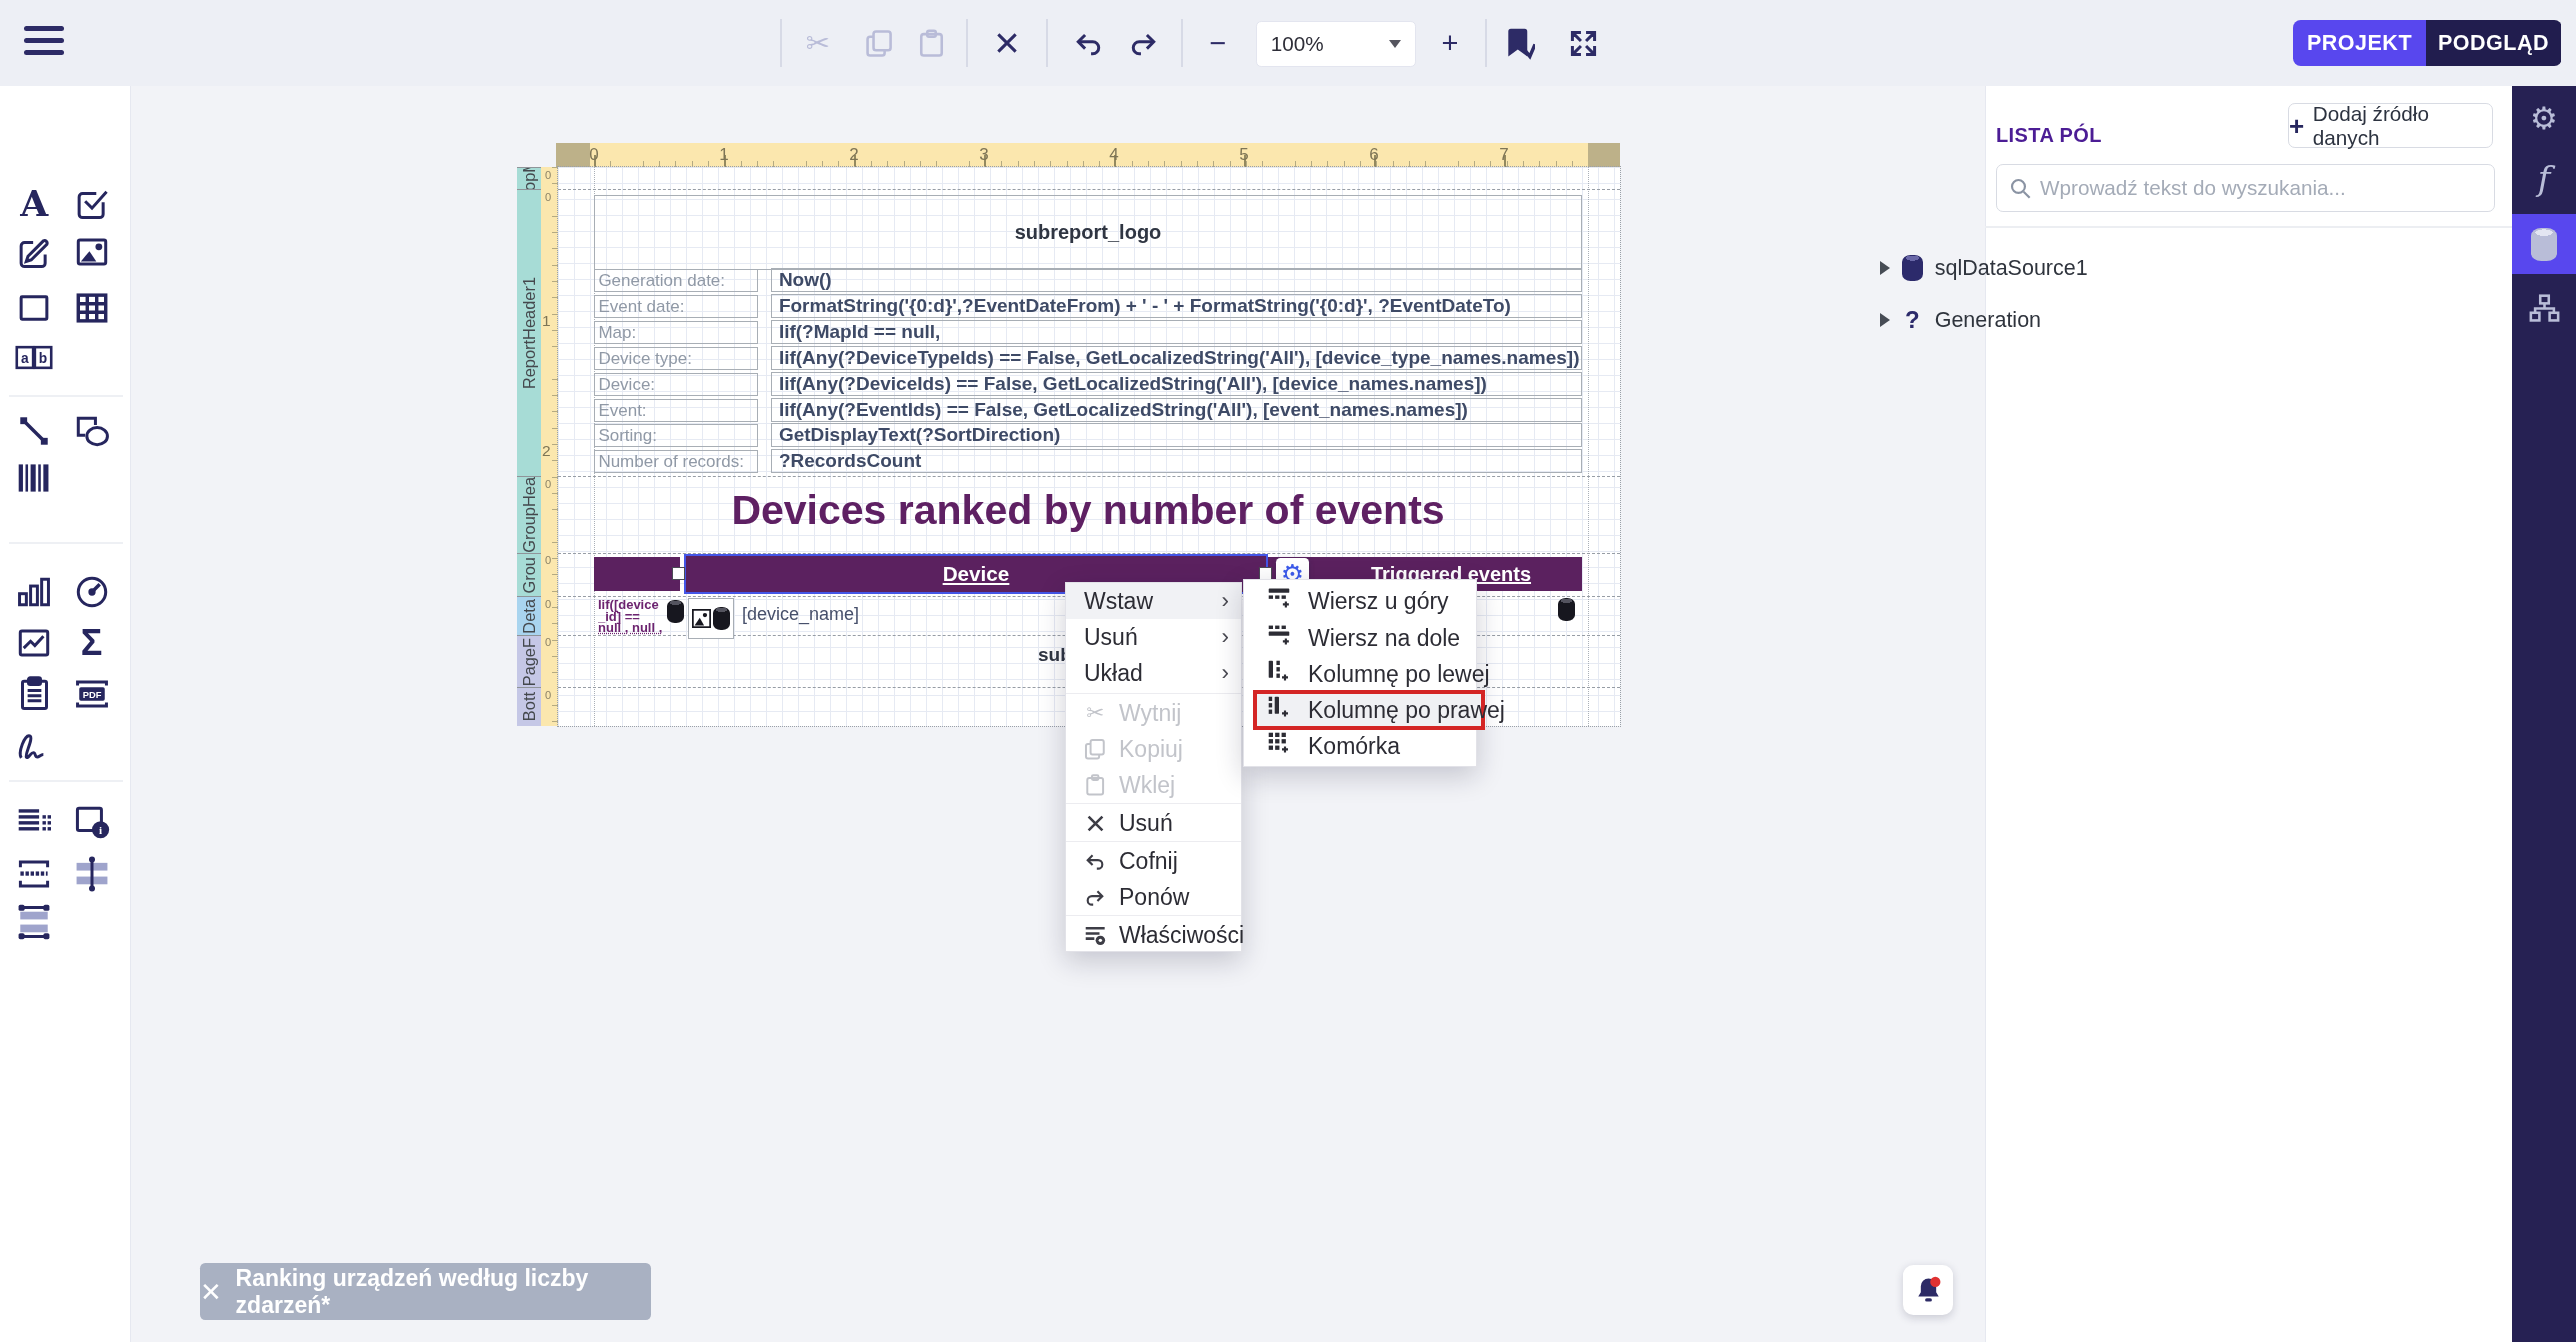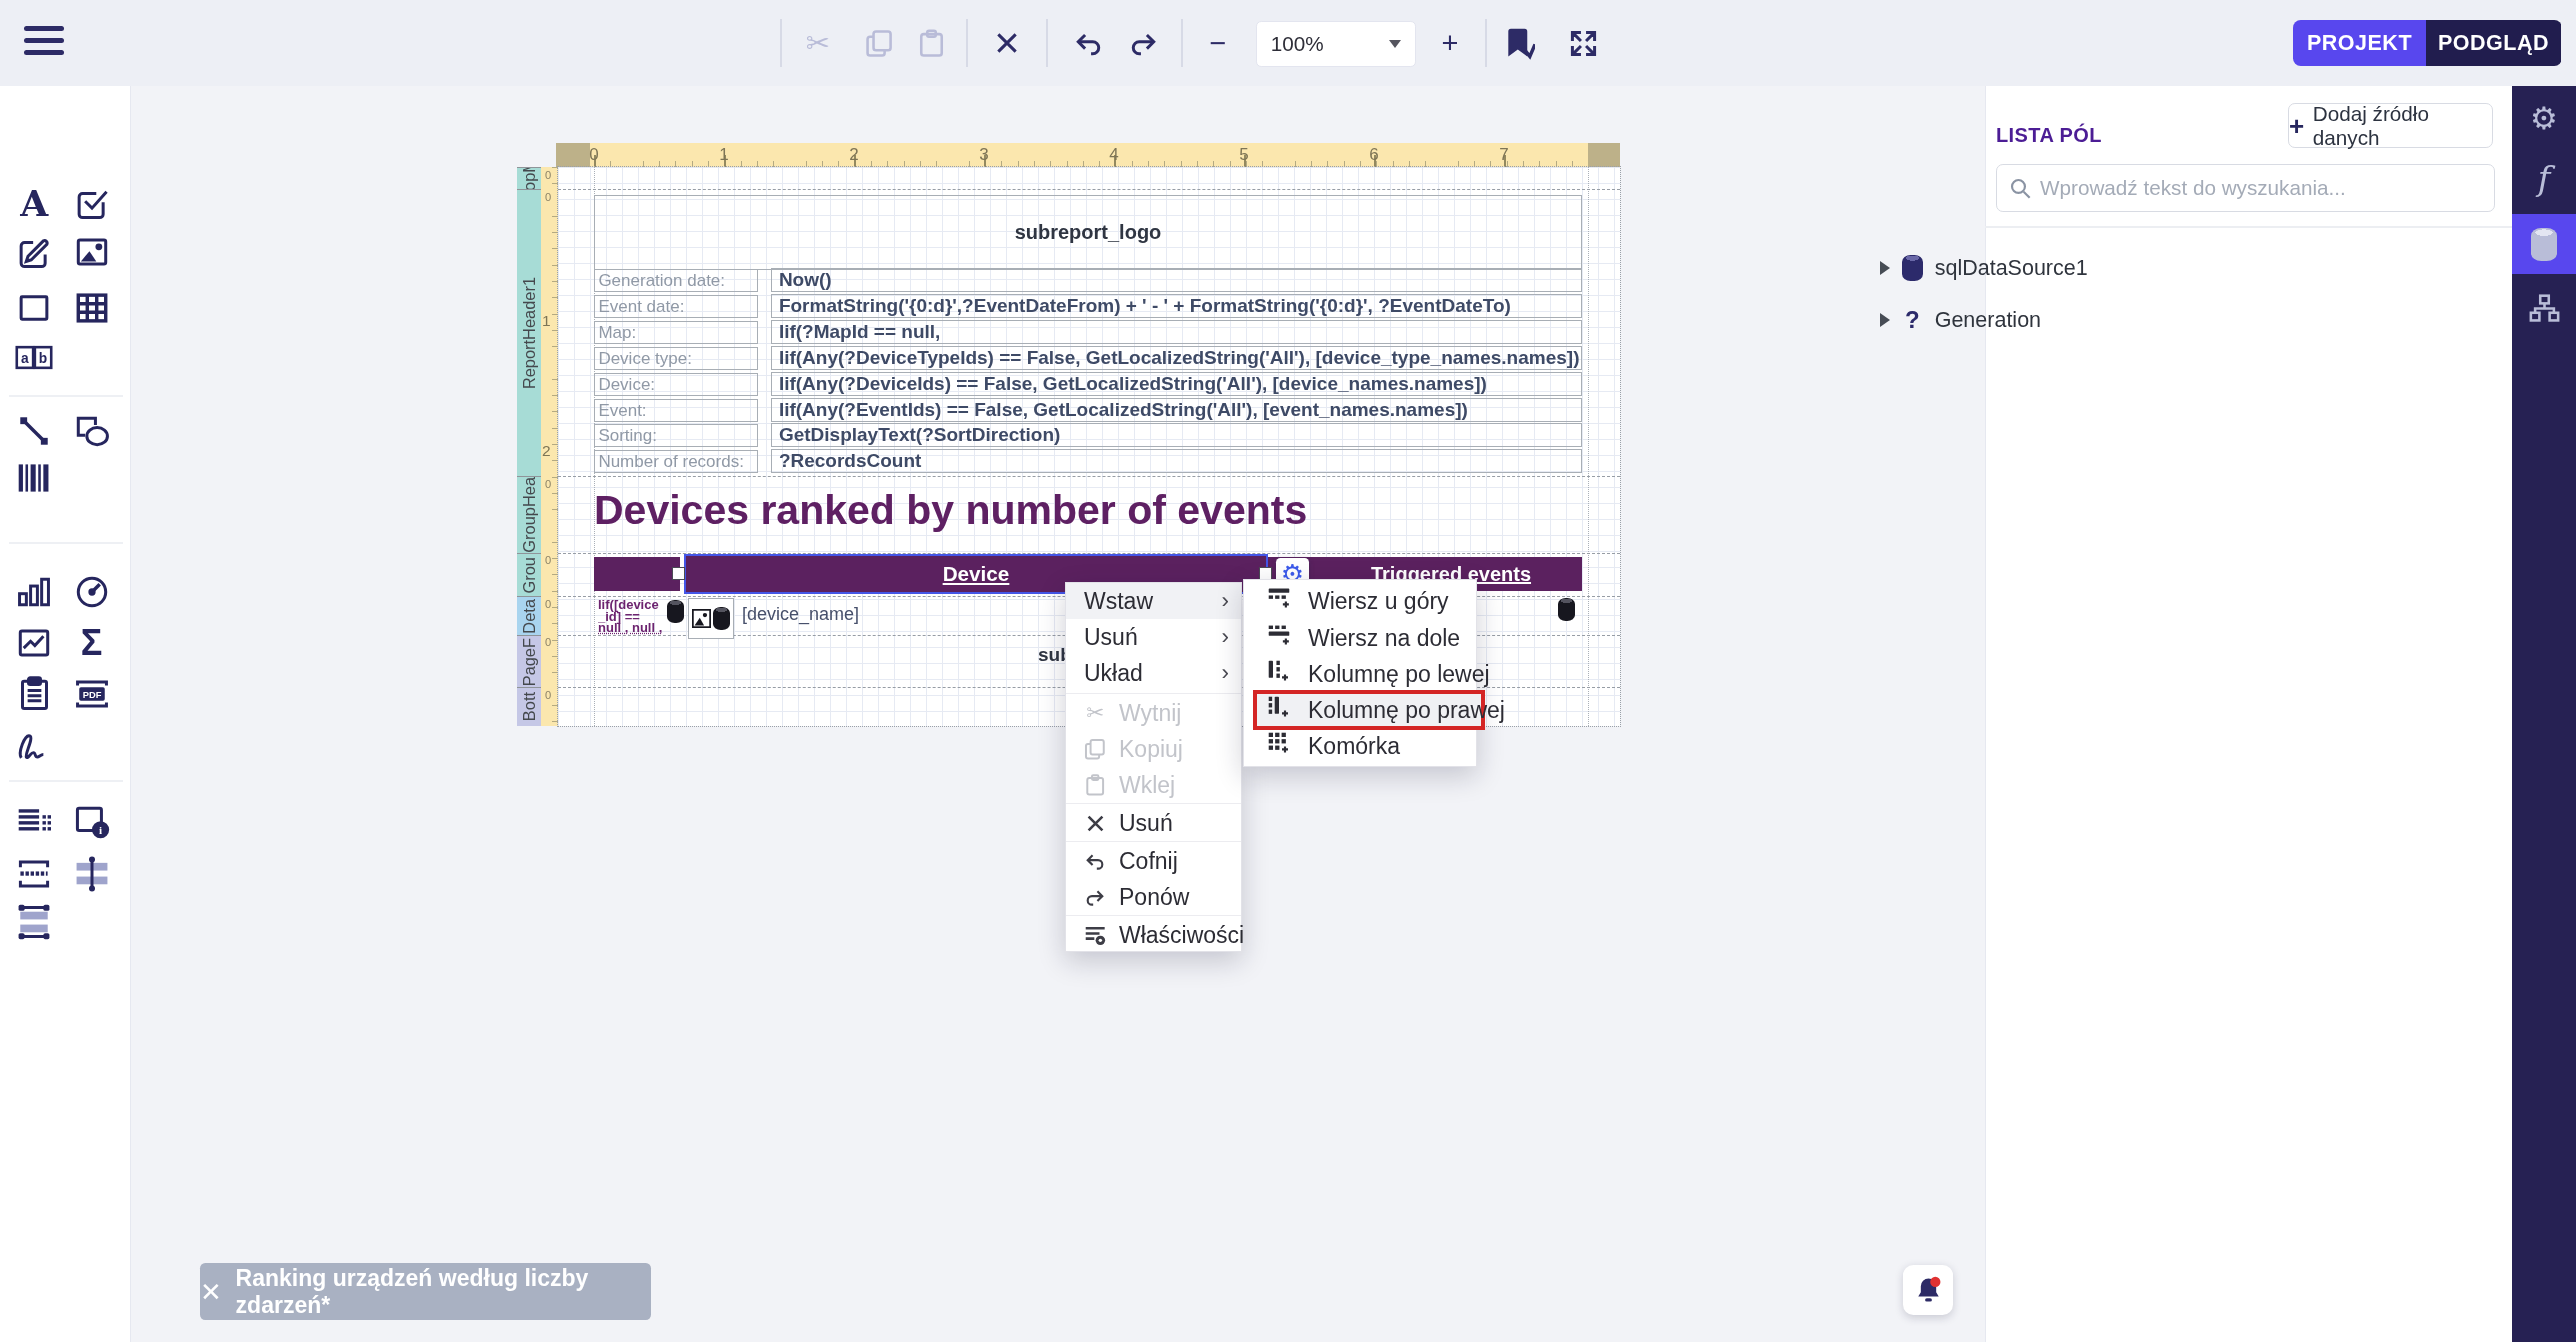--- a/index.html
+++ b/index.html
@@ -71,21 +71,21 @@
 
   .logo-cell{ left:594px; top:195px; width:988px; height:75px; border:0.9px solid #a8aeb5;
      display:flex; align-items:center; justify-content:center; font-size:20px; font-weight:bold; color:#2f3542; cursor:pointer;}
   .irow{ left:594px; width:988px; height:23px; display:flex;align-items:flex-end; }
   .irow .lab{ width:164px; border:0.9px solid #a8aeb5; font-size:17px; color:#9099a6; padding:0.9px 0 0 3.4px;
      overflow:hidden; white-space:nowrap; }
   .irow .val{ flex:1; border:0.9px solid #a8aeb5; margin-left:13px; font-size:19px; font-weight:bold; color:#3e4a66;
      padding:0.9px 26px 0 6.9px; overflow:hidden; white-space:nowrap; line-height:20.7px; }
   .dbicon{ position:absolute; width:17px; height:23px; border-radius:7.7px/6px; background:
      radial-gradient(ellipse 55% 16% at 50% 12%, #54545f 0 60%, transparent 61%), #17171f; }
-  .rtitle{ left:594px; top:487px; width:988px; height:52px; font-size:41px; font-weight:bold;
+  .rtitle{ left:594px; top:487px; width:988px; height:52px; text-align:center; font-size:41px; font-weight:bold;
      color:#5e2063; cursor:pointer; }
   .pcell{ background:#5b215f; position:absolute; cursor:pointer; }
   .pcell .ht{ width:100%; text-align:center; color:#fff; font-weight:bold;text-decoration:underline; }
   .handle{ position:absolute; width:13px; height:13px; background:#fff; border:1.7px solid #4b4b55; }
   .gearbtn{ left:1276px; top:558px; width:33px; height:33px; background:#fff; border-radius:4.3px;
      box-shadow:0 1.7px 5.2px rgba(40,40,80,.35); display:flex; align-items:center; justify-content:center;
      color:#3d5beb; font-size:26px; cursor:pointer; }
   .exprblock{ left:598px; top:599px; width:69px; height:36px; font-size:13px; font-weight:bold; color:#6d2470;
      line-height:11.6px; overflow:hidden; cursor:pointer; }
   .imgbox{ left:688px; top:598px; width:46px; height:41px; border:0.9px solid #a8aeb5; background:#fff;

